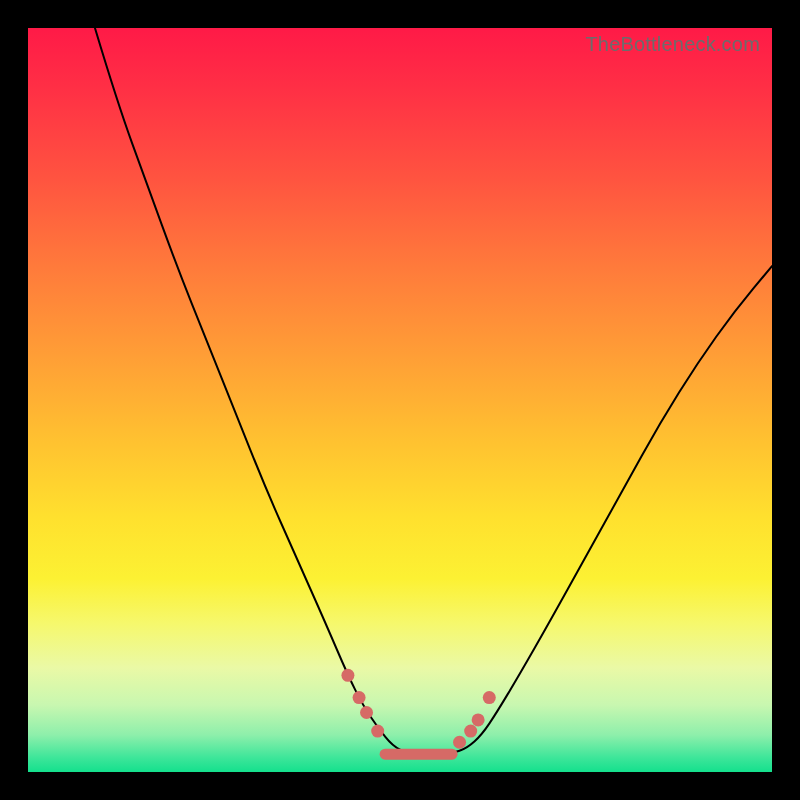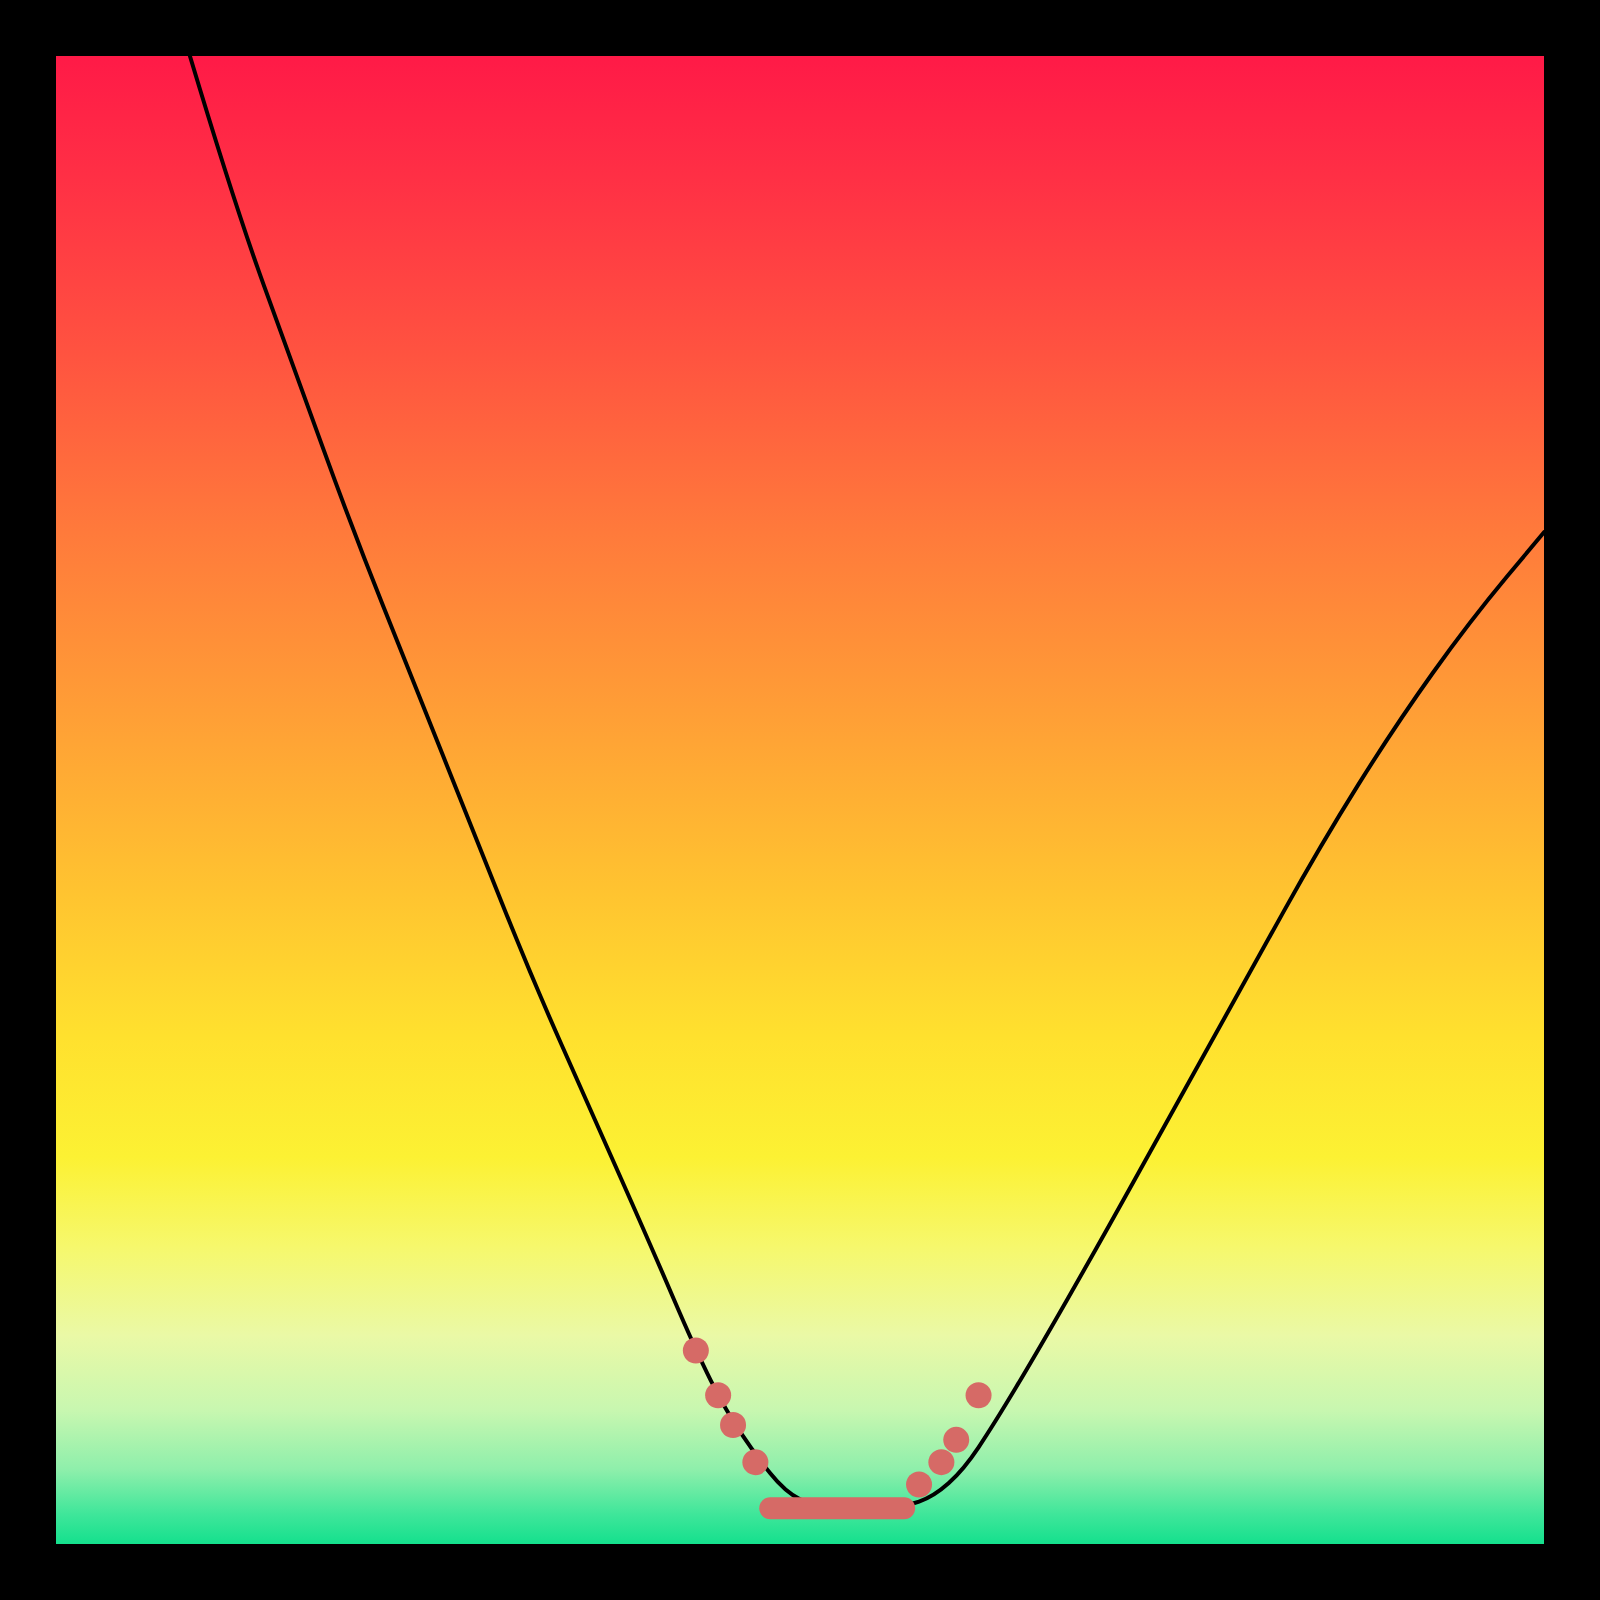--- a/index.html
+++ b/index.html
@@ -75,20 +75,21 @@
     stroke: #d66a66;
     stroke-width: 11;
     stroke-linecap: round;
   }
 </style>
 </head>
 <body>
 
 <div class="frame">
   <div class="plot-area">
+    <span class="watermark">TheBottleneck.com</span>
 
     <svg class="curve" viewBox="0 0 744 744" preserveAspectRatio="none">
       <path id="main-curve" class="black-curve" d="M 66.96 0 Q 89.28 74.39999999999998 104.16 115.32 Q 119.04 156.24 133.92000000000002 197.16 Q 148.8 238.07999999999998 163.68 275.28 Q 178.56 312.48 193.44 349.68 Q 208.32000000000002 386.88 223.20000000000002 424.08 Q 238.08 461.28 252.95999999999998 494.76 Q 267.84 528.24 282.72 561.72 Q 297.6 595.2 308.76 621.24 Q 319.92 647.28 327.36 662.16 Q 334.8 677.04 342.24 688.2 Q 349.68 699.36 357.12 708.6600000000001 Q 364.56 717.96 372 721.6800000000001 Q 379.44 725.4 386.88 726.144 Q 394.32 726.888 401.76 726.888 Q 409.20000000000005 726.888 416.64 726.144 Q 424.08 725.4 431.52 722.796 Q 438.96 720.192 446.4 713.496 Q 453.84 706.8 461.28 695.64 Q 468.72 684.48 479.88 665.88 Q 491.04 647.28 505.91999999999996 621.24 Q 520.8 595.2 539.4 561.72 Q 558 528.24 576.6 494.76 Q 595.2 461.28 613.8 427.79999999999995 Q 632.4 394.32 651 364.55999999999995 Q 669.6 334.79999999999995 688.2 308.76 Q 706.8 282.72 725.4 260.4 T 744 238.07999999999998"></path>
       <line id="flat-line" class="flat-segment" x1="357.12" y1="726.144" x2="424.08" y2="726.144"></line>
       <g id="marker-group">
           <circle cx="319.92" cy="647.28" r="6.5" class="marker"></circle>
           <circle cx="331.08" cy="669.6" r="6.5" class="marker"></circle>
           <circle cx="338.52000000000004" cy="684.48" r="6.5" class="marker"></circle>
           <circle cx="349.68" cy="703.08" r="6.5" class="marker"></circle>
           <circle cx="431.52" cy="714.24" r="6.5" class="marker"></circle>

